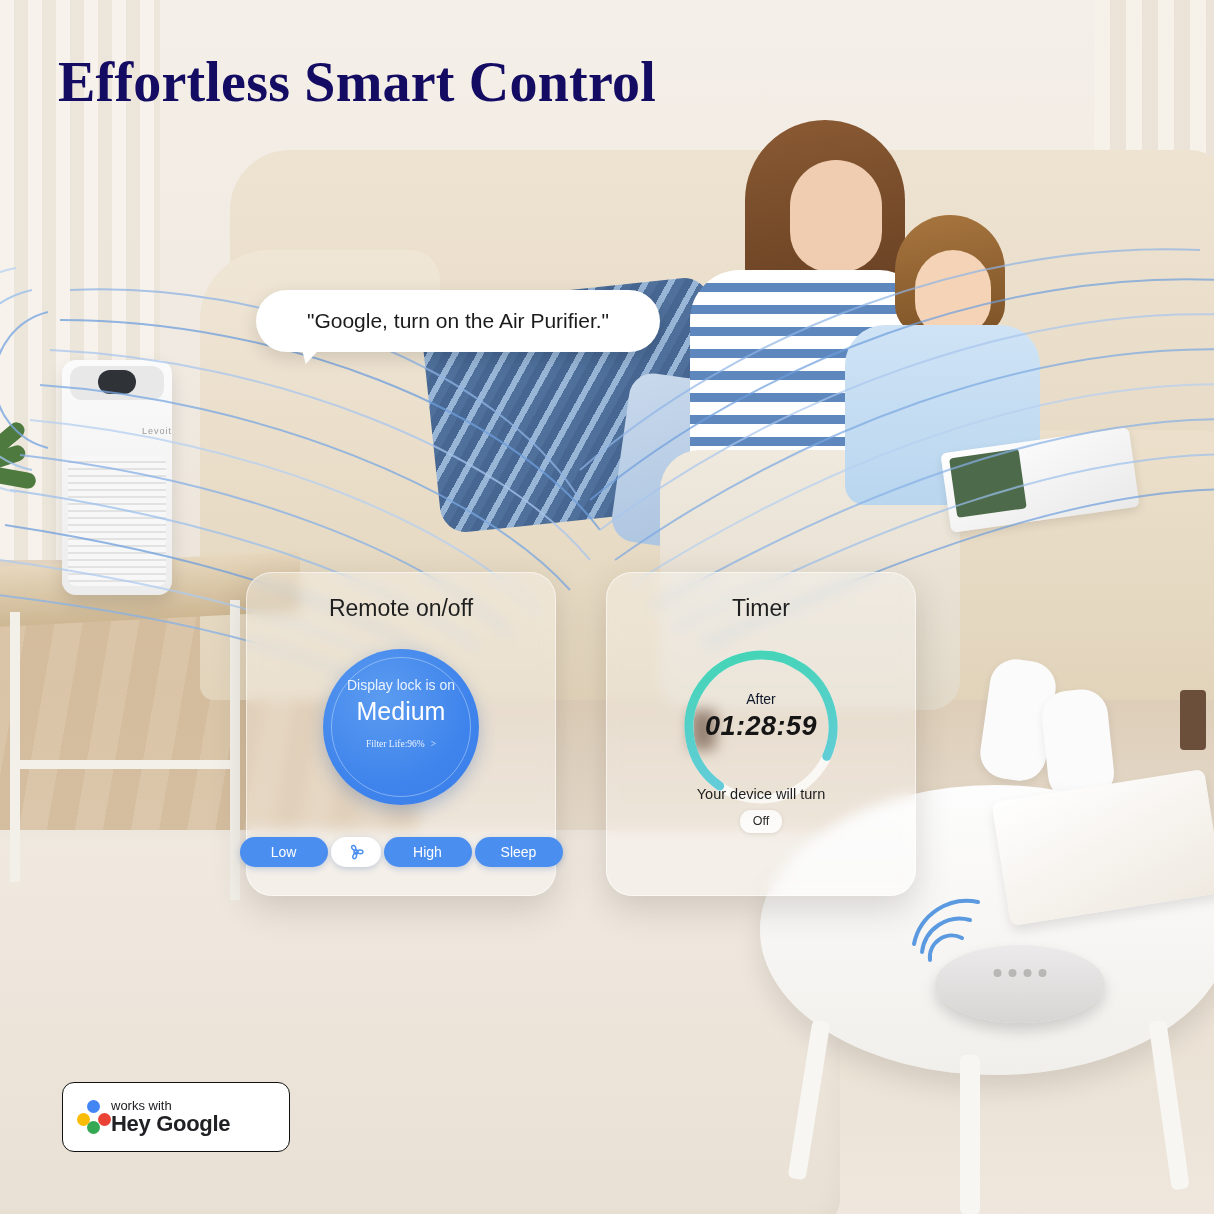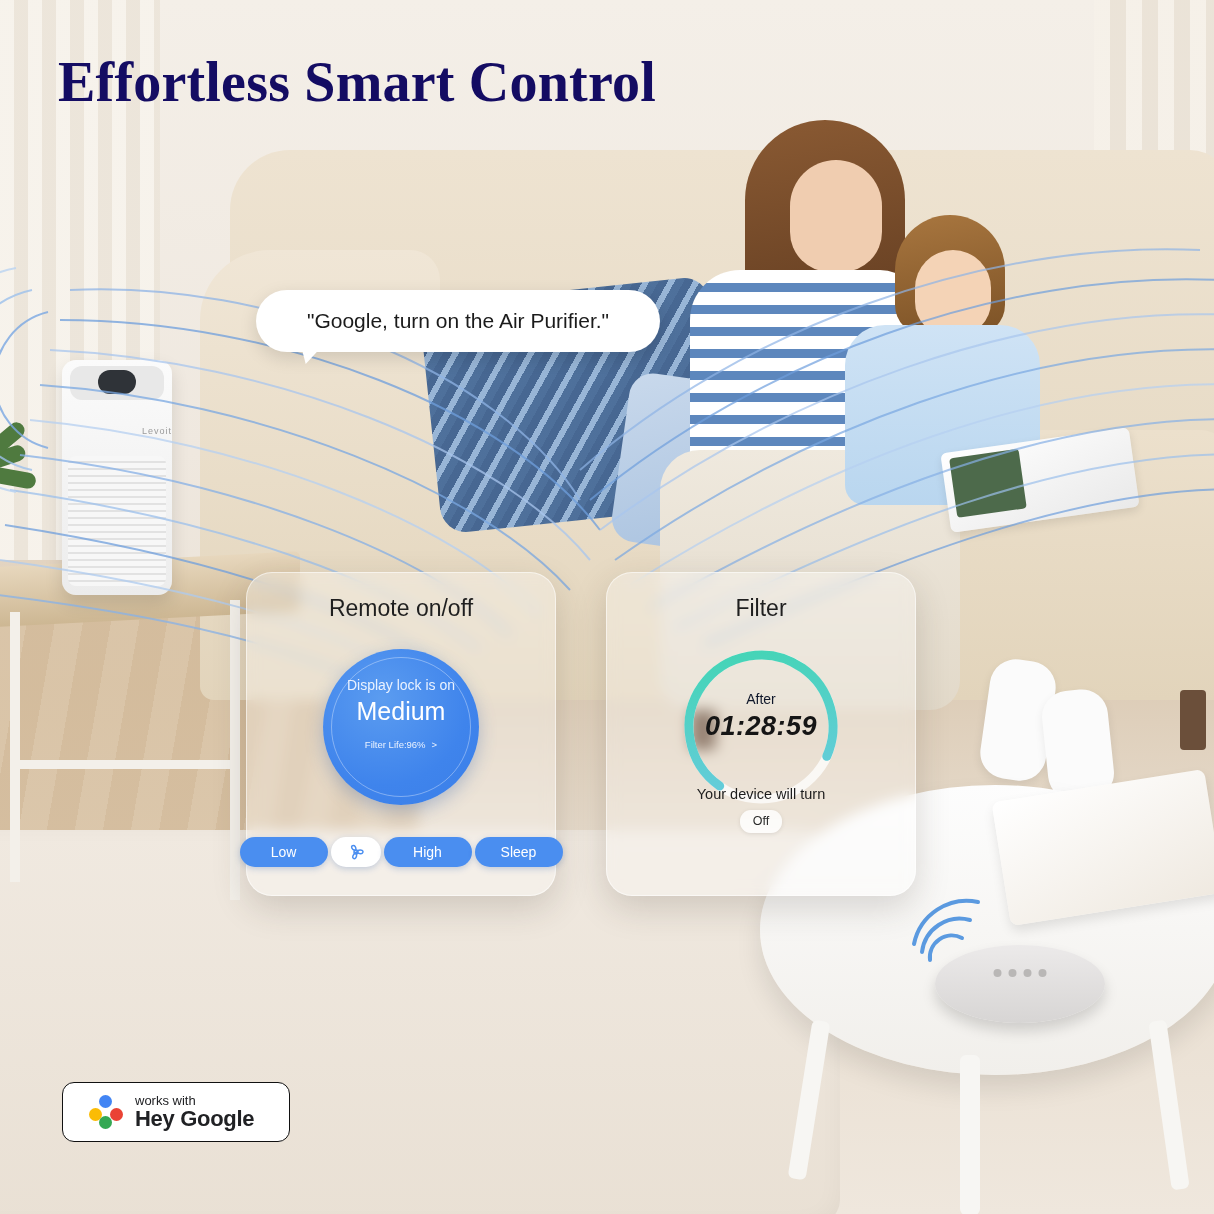--- a/index.html
+++ b/index.html
@@ -134,21 +134,21 @@
     width:156px;height:156px;border-radius:50%;
     background:radial-gradient(circle at 38% 32%,#5b9cf0,#3f84ec 60%,#3a7ee8 100%);
     box-shadow:0 6px 18px rgba(40,90,170,.30);}
   .dial .ring{position:absolute;left:8px;top:8px;right:8px;bottom:8px;border-radius:50%;
     border:1px solid rgba(255,255,255,.35);}
   .dial .lock{position:absolute;left:0;top:28px;width:100%;text-align:center;
     font-size:14px;color:#eaf2ff;}
   .dial .mode{position:absolute;left:0;top:48px;width:100%;text-align:center;
     font-size:25px;color:#fff;}
   .dial .filter{position:absolute;left:0;top:90px;width:100%;text-align:center;
-    font-size:9.5px;color:#eaf2ff;}
+    font-size:9.5px;color:#eaf2ff;font-family:Liberation Serif, serif;}
   .dial .filter .chev{margin-left:6px;}
 
   .modes{position:absolute;left:0;bottom:28px;width:100%;
     display:flex;justify-content:center;align-items:center;gap:3px;}
   .pill{height:30px;min-width:58px;padding:0 15px;border-radius:15px;
     background:#4a8ef0;color:#fff;font-size:14px;display:flex;align-items:center;justify-content:center;
     box-shadow:0 2px 6px rgba(40,90,170,.25);}
   .pill.fan{background:#fff;min-width:50px;padding:0;width:52px;}
   .fanglyph{width:22px;height:22px;}
 
@@ -162,23 +162,23 @@
   .willturn{position:absolute;left:0;top:212px;width:100%;text-align:center;
     font-size:14.5px;color:#1d1d1d;line-height:19px;}
   .offchip{display:inline-block;margin-top:6px;padding:2px 13px;border-radius:11px;
     background:rgba(255,255,255,.82);font-size:12.5px;color:#2a2a2a;
     box-shadow:0 1px 4px rgba(0,0,0,.10);}
   .stopbtn{position:absolute;left:28px;bottom:26px;width:252px;height:32px;border-radius:7px;
     background:#1b3a6b;color:#fff;font-size:14px;display:flex;align-items:center;justify-content:center;
     box-shadow:0 4px 10px rgba(20,40,80,.28);}
 
   
-  .badge{position:absolute;left:62px;top:1082px;width:228px;height:60px;
+  .badge{position:absolute;left:62px;top:1082px;width:228px;height:70px;
     background:#fff;border:1.5px solid #111;border-radius:12px;display:flex;align-items:center;
-    padding:0 26px;box-sizing:border-box;gap:12px;}
+    padding:0 14px;box-sizing:border-box;}
   .gdots{width:34px;height:34px;position:relative;flex:0 0 34px;}
   .gdots i{position:absolute;width:13px;height:13px;border-radius:50%;}
   .badge .txt{line-height:1.05;}
   .badge .works{font-size:13px;color:#202124;}
   .badge .hey{font-size:22px;font-weight:bold;color:#202124;letter-spacing:-.3px;}
 
   
   .wifi{position:absolute;}
 </style>
 </head>
@@ -321,21 +321,21 @@
           <path d="M13.6 13c2.9 1.3 5.1 1.4 5.9-.4.8-1.8-1.6-3.4-4.5-2.5-1.5.5-2.3 1.6-2.4 2.4z"></path>
           <path d="M10.6 13.4c-2.1 2.4-3 4.5-1.4 5.6 1.6 1.1 3.6-.9 3.5-3.9-.1-1.6-1-2.5-1.7-2.8z"></path>
         </svg>
       </div>
       <div class="pill">High</div>
       <div class="pill">Sleep</div>
     </div>
   </div>
 
   <div class="card right">
-    <h3>Filter</h3>
+    <h3>Timer</h3>
 
     <div class="timerwrap">
       <svg width="172" height="172" viewBox="0 0 172 172" fill="none">
         <defs>
           <linearGradient id="tg" x1="0" y1="1" x2="1" y2="0">
             <stop offset="0" stop-color="#3fd6b0"></stop>
             <stop offset="1" stop-color="#6fc9e6"></stop>
           </linearGradient>
         </defs>
         <circle cx="86" cy="86" r="72" stroke="rgba(255,255,255,.75)" stroke-width="9"></circle>

